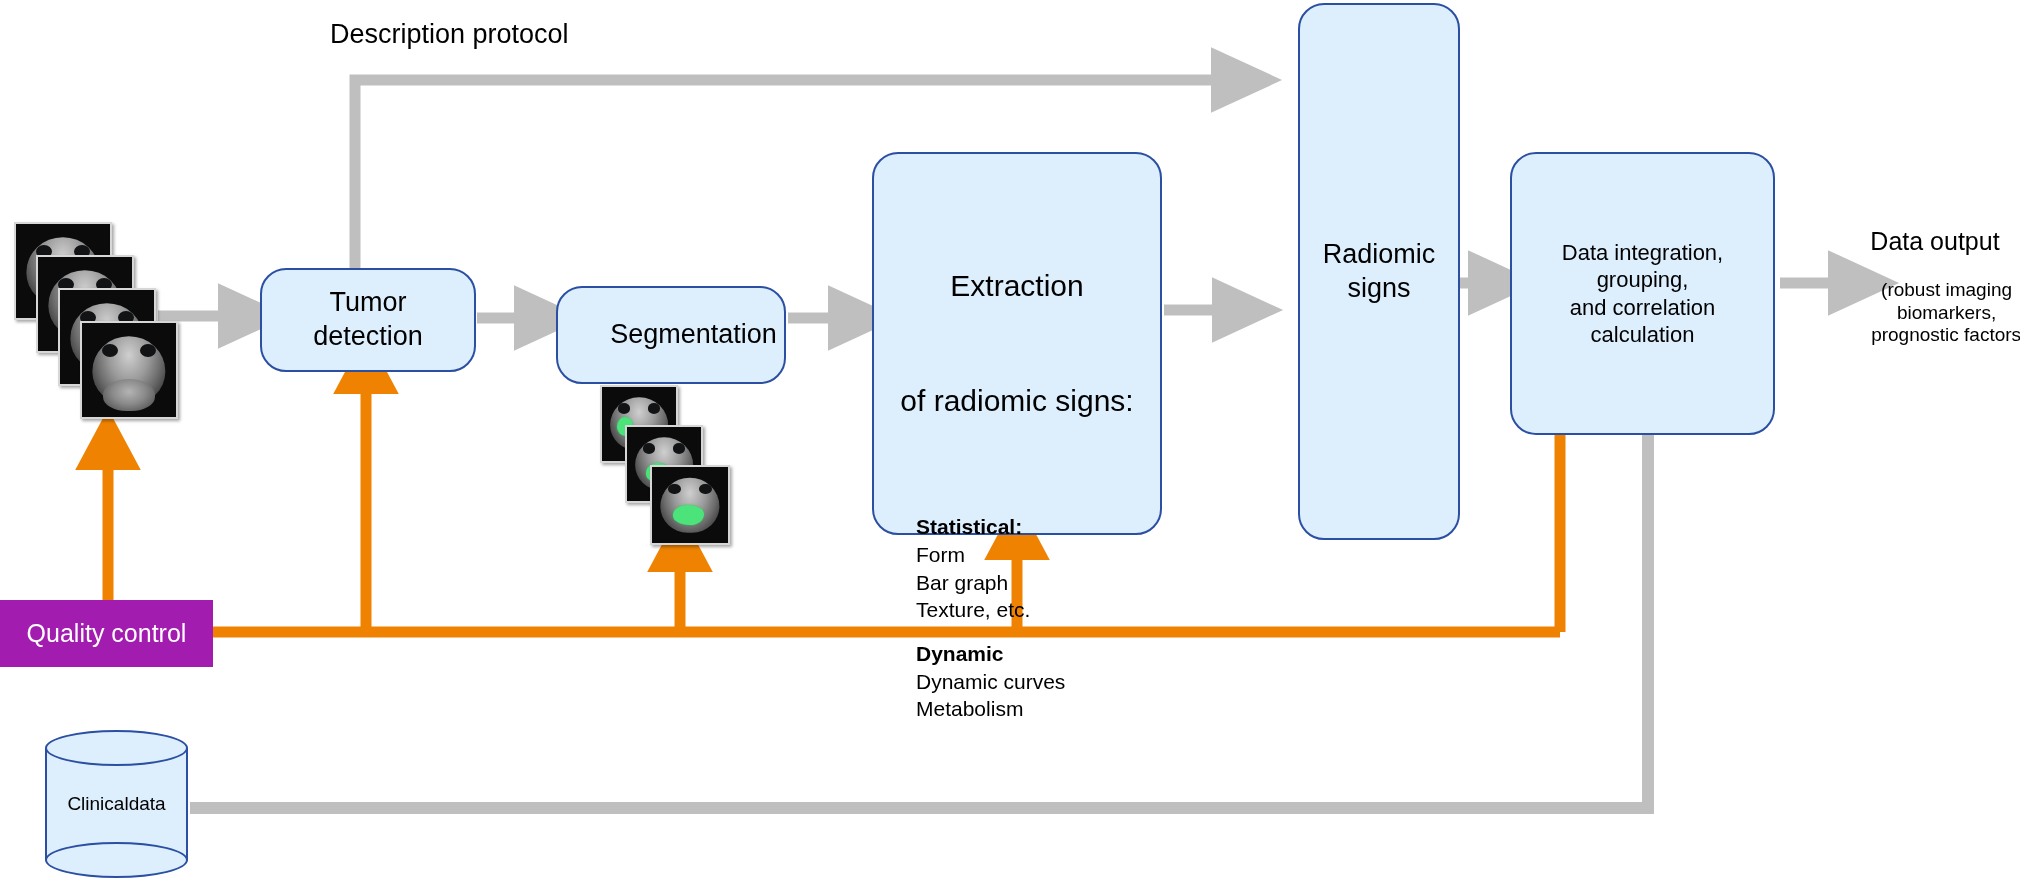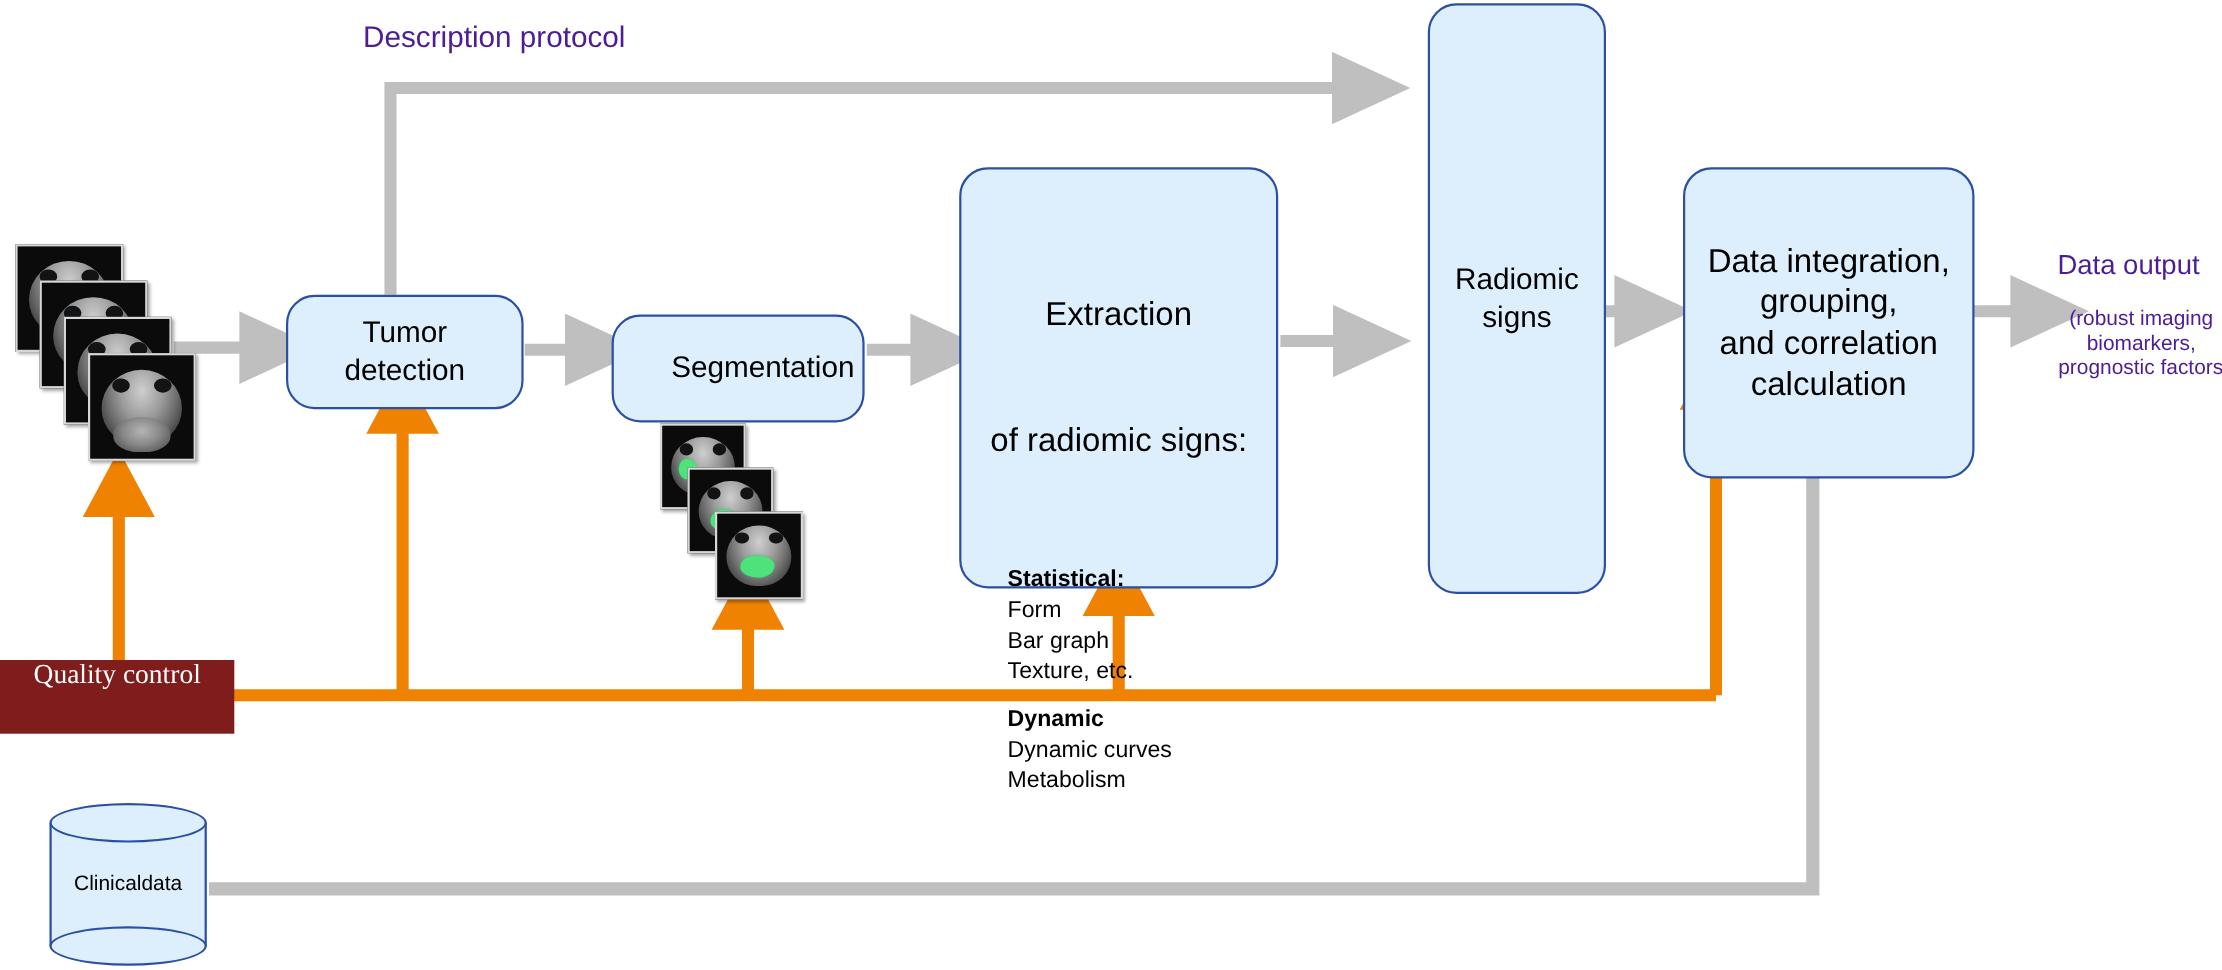--- a/index.html
+++ b/index.html
@@ -25,34 +25,33 @@
     flex-direction: column;
     align-items: center;
     justify-content: center;
     color: #000000;
     text-align: center;
     line-height: 1.25;
   }
   .node .line { display: block; white-space: pre; }
   .plain-text {
     position: absolute;
-    color: #4c1d95;
+    color: #000000;
     text-align: center;
     white-space: pre;
     line-height: 1.2;
   }
   .qc-box {
     position: absolute;
-    background: #7f1d1d;
+    background: #a21caf;
     display: flex;
-    align-items: flex-start;
+    align-items: center;
     justify-content: center;
     color: #ffffff;
     box-sizing: border-box;
-    font-family: Liberation Serif, serif;
   }
   .seg-title {
     font-size: 30px;
     text-align: center;
     white-space: pre;
     line-height: 1.28;
   }
   .seg-body {
     font-size: 21px;
     text-align: left;
@@ -283,21 +282,21 @@
       <div>Dynamic curves</div>
       <div>Metabolism</div>
     </div>
   </div>
 
   <div class="node" style="left:1298px; top:3px; width:162px; height:537px; font-size:27px;">
     <span class="line">Radiomic</span>
     <span class="line">signs</span>
   </div>
 
-  <div class="node" style="left:1510px; top:152px; width:265px; height:283px; font-size:30px;margin-left:20px;">
+  <div class="node" style="left:1510px; top:152px; width:265px; height:283px; font-size:22px;">
     <span class="line">Data integration,</span>
     <span class="line">grouping,</span>
     <span class="line">and correlation</span>
     <span class="line">calculation</span>
   </div>
 
   <div class="plain-text" style="left:1850px; top:226px; width:170px; font-size:25px;">Data output</div>
   <div class="plain-text" style="left:1850px; top:256px; width:172px; font-size:19px;">
     <span class="line">(robust imaging</span>
     <span class="line">biomarkers,</span>

